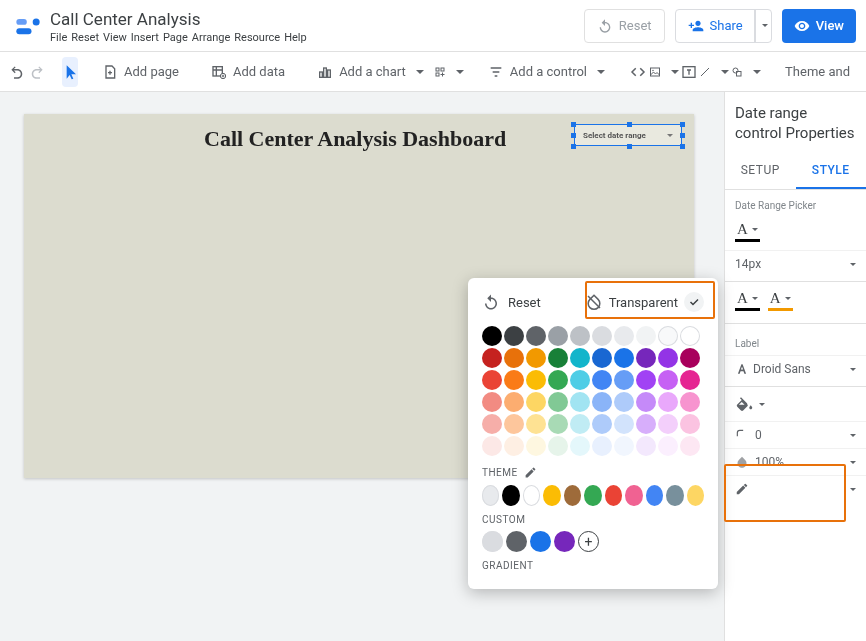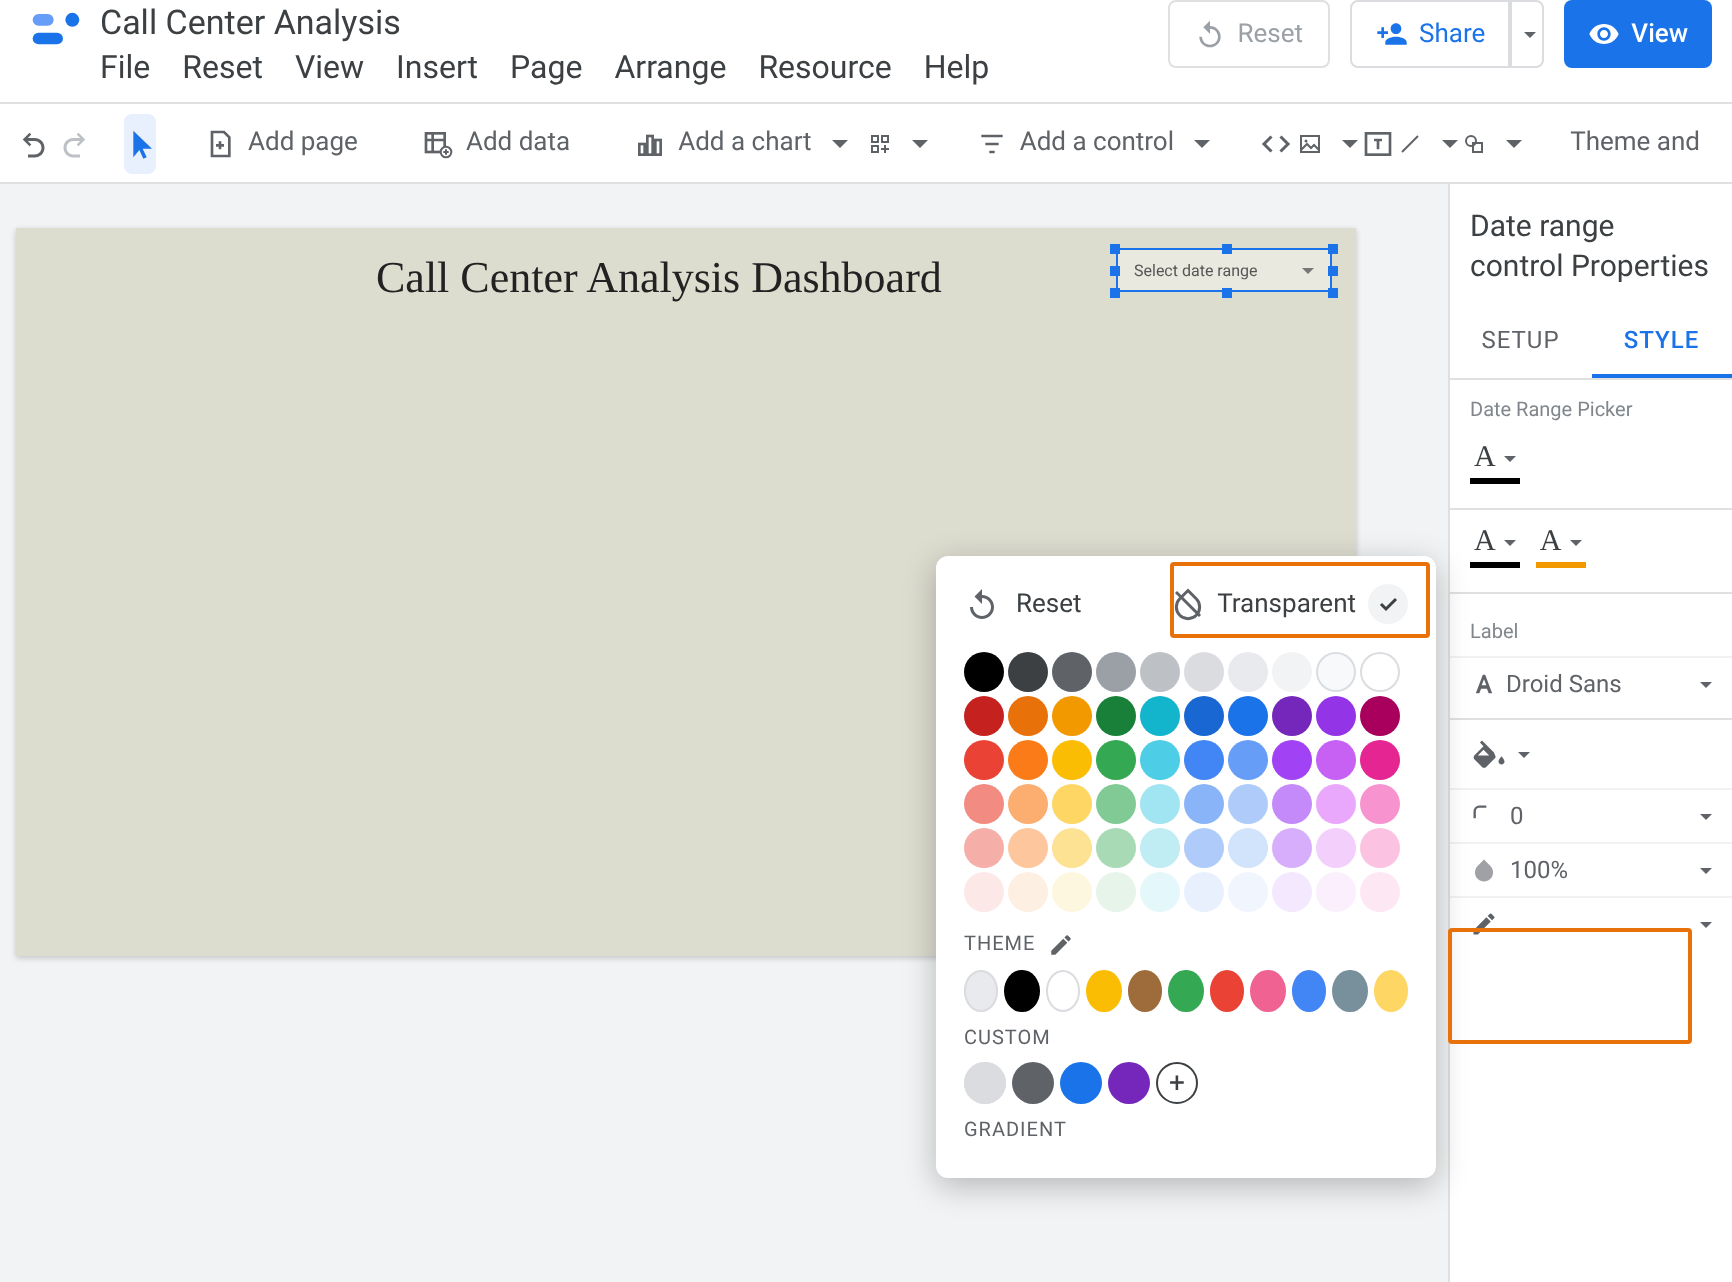--- a/index.html
+++ b/index.html
@@ -1,38 +1,38 @@
 <!DOCTYPE html>
 <html><head>
 <meta charset="utf-8">
 <style>
   * { box-sizing: border-box; }
   body { margin: 0; font-family: "Google Sans", Roboto, Arial, sans-serif; font-size: 13px; color: #3c4043; background: #fff; width: 866px; height: 641px; overflow: hidden; position: relative; }
-  .titlebar { display: flex; align-items: flex-start; height: 52px; border-bottom: 1px solid #e0e0e0; padding: 0 10px; }
+  .titlebar { display: flex; align-items: center; height: 52px; border-bottom: 1px solid #e0e0e0; padding: 0 10px; }
   .logo { width: 28px; height: 28px; margin: 0 8px 0 4px; position: relative; }
   .logo svg { width: 28px; height: 28px; }
   .doc-area { flex: 1; display: flex; flex-direction: column; }
   .doc-title { font-size: 17px; color: #3c4043; height: 22px; padding-top: 2px; }
-  .menubar { display: flex; gap: 16px; font-size: 16px; color: #3c4043; padding-top: 2px; }
+  .menubar { display: flex; gap: 4px; font-size: 11px; color: #3c4043; padding-top: 2px; }
   .menubar span { cursor: pointer; }
   .title-actions { display: flex; align-items: center; gap: 10px; }
   .btn { display: inline-flex; align-items: center; height: 34px; border-radius: 4px; padding: 0 12px; font-size: 13px; gap: 6px; cursor: pointer; }
   .btn.reset { color: #9aa0a6; border: 1px solid #e0e0e0; }
   .btn.share { color: #1a73e8; border: 1px solid #dadce0; }
   .btn.view { background: #1a73e8; color: #fff; font-weight: 500; }
   .drop-caret { width: 18px; display:flex; align-items:center; justify-content:center; color:#5f6368; border-left:1px solid #dadce0; height:34px; margin-left:-2px; border-radius:0 4px 4px 0; border-top:1px solid #dadce0; border-right:1px solid #dadce0; border-bottom:1px solid #dadce0; cursor:pointer;}
   .toolbar { display: flex; align-items: center; height: 40px; border-bottom: 1px solid #e0e0e0; padding: 0 8px; gap: 2px; overflow: hidden; white-space: nowrap; justify-content: flex-end; }
   .tbtn { display: inline-flex; align-items: center; height: 30px; padding: 0 8px; border-radius: 4px; color: #5f6368; gap: 6px; cursor: pointer; }
   .tbtn.icon-only { padding: 0; width: 30px; justify-content: center; }
   .tbtn.active { background: #e8f0fe; color: #1a73e8; }
   .sep { width: 1px; height: 22px; background: #e0e0e0; margin: 0 6px; }
   .caret::after { content: ""; border-left: 4px solid transparent; border-right: 4px solid transparent; border-top: 4px solid #5f6368; margin-left: 4px; }
   .workspace { display: flex; height: calc(641px - 52px - 40px); }
   .canvas-area { flex: 1; background: #f1f3f4; position: relative; overflow: hidden; }
-  .page { position: absolute; left: 8px; top: 22px; width: 670px; height: 364px; background: #dcdccf; box-shadow: 0 1px 3px rgba(0,0,0,.2); }
+  .page { position: absolute; left: 24px; top: 22px; width: 670px; height: 364px; background: #dcdccf; box-shadow: 0 1px 3px rgba(0,0,0,.2); font-weight: bold; }
   .dash-title { position: absolute; left: 180px; top: 12px; font-family: Georgia, serif; font-size: 22px; color: #222; }
   .date-control { position: absolute; right: 12px; top: 10px; width: 108px; height: 22px; background: #e9e9df; border: 1px solid #1a73e8; font-size: 8px; color: #555; display: flex; align-items: center; padding: 0 8px; justify-content: space-between; }
   .date-control::after { content: ""; border-left: 3px solid transparent; border-right: 3px solid transparent; border-top: 3px solid #777; }
   .sel-handle { position: absolute; width: 5px; height: 5px; background: #1a73e8; }
   .panel { width: 142px; border-left: 1px solid #e0e0e0; background: #fff; overflow: hidden; font-size: 12px; color: #5f6368; }
   .panel-title { font-size: 15px; color: #3c4043; padding: 12px 10px 10px; line-height: 1.3; }
   .tabs { display: flex; border-bottom: 1px solid #e0e0e0; }
   .tab { flex: 1; text-align: center; padding: 10px 0; font-size: 12px; letter-spacing: .5px; color: #5f6368; cursor: pointer; }
   .tab.active { color: #1a73e8; border-bottom: 2px solid #1a73e8; font-weight: 500; }
   .section-label { font-size: 10px; color: #80868b; padding: 10px 10px 6px; }
@@ -233,20 +233,24 @@
     <div class="panel-title">Date range control Properties</div>
     <div class="tabs">
       <div class="tab">SETUP</div>
       <div class="tab active">STYLE</div>
     </div>
 
     <div class="section-label">Date Range Picker</div>
     <div class="prop-row">
       <span class="font-btn">A<span class="mini-caret"></span></span>
     </div>
+    <div class="value-row">
+        <span>14px</span>
+        <span class="mini-caret"></span>
+      </div>
 
     <div class="divider"></div>
     <div class="prop-row">
       <span class="font-btn">A<span class="mini-caret"></span></span>
       <span class="font-btn orange">A<span class="mini-caret"></span></span>
     </div>
 
     <div class="divider"></div>
     <div class="section-label">Label</div>
     <div class="value-row">

